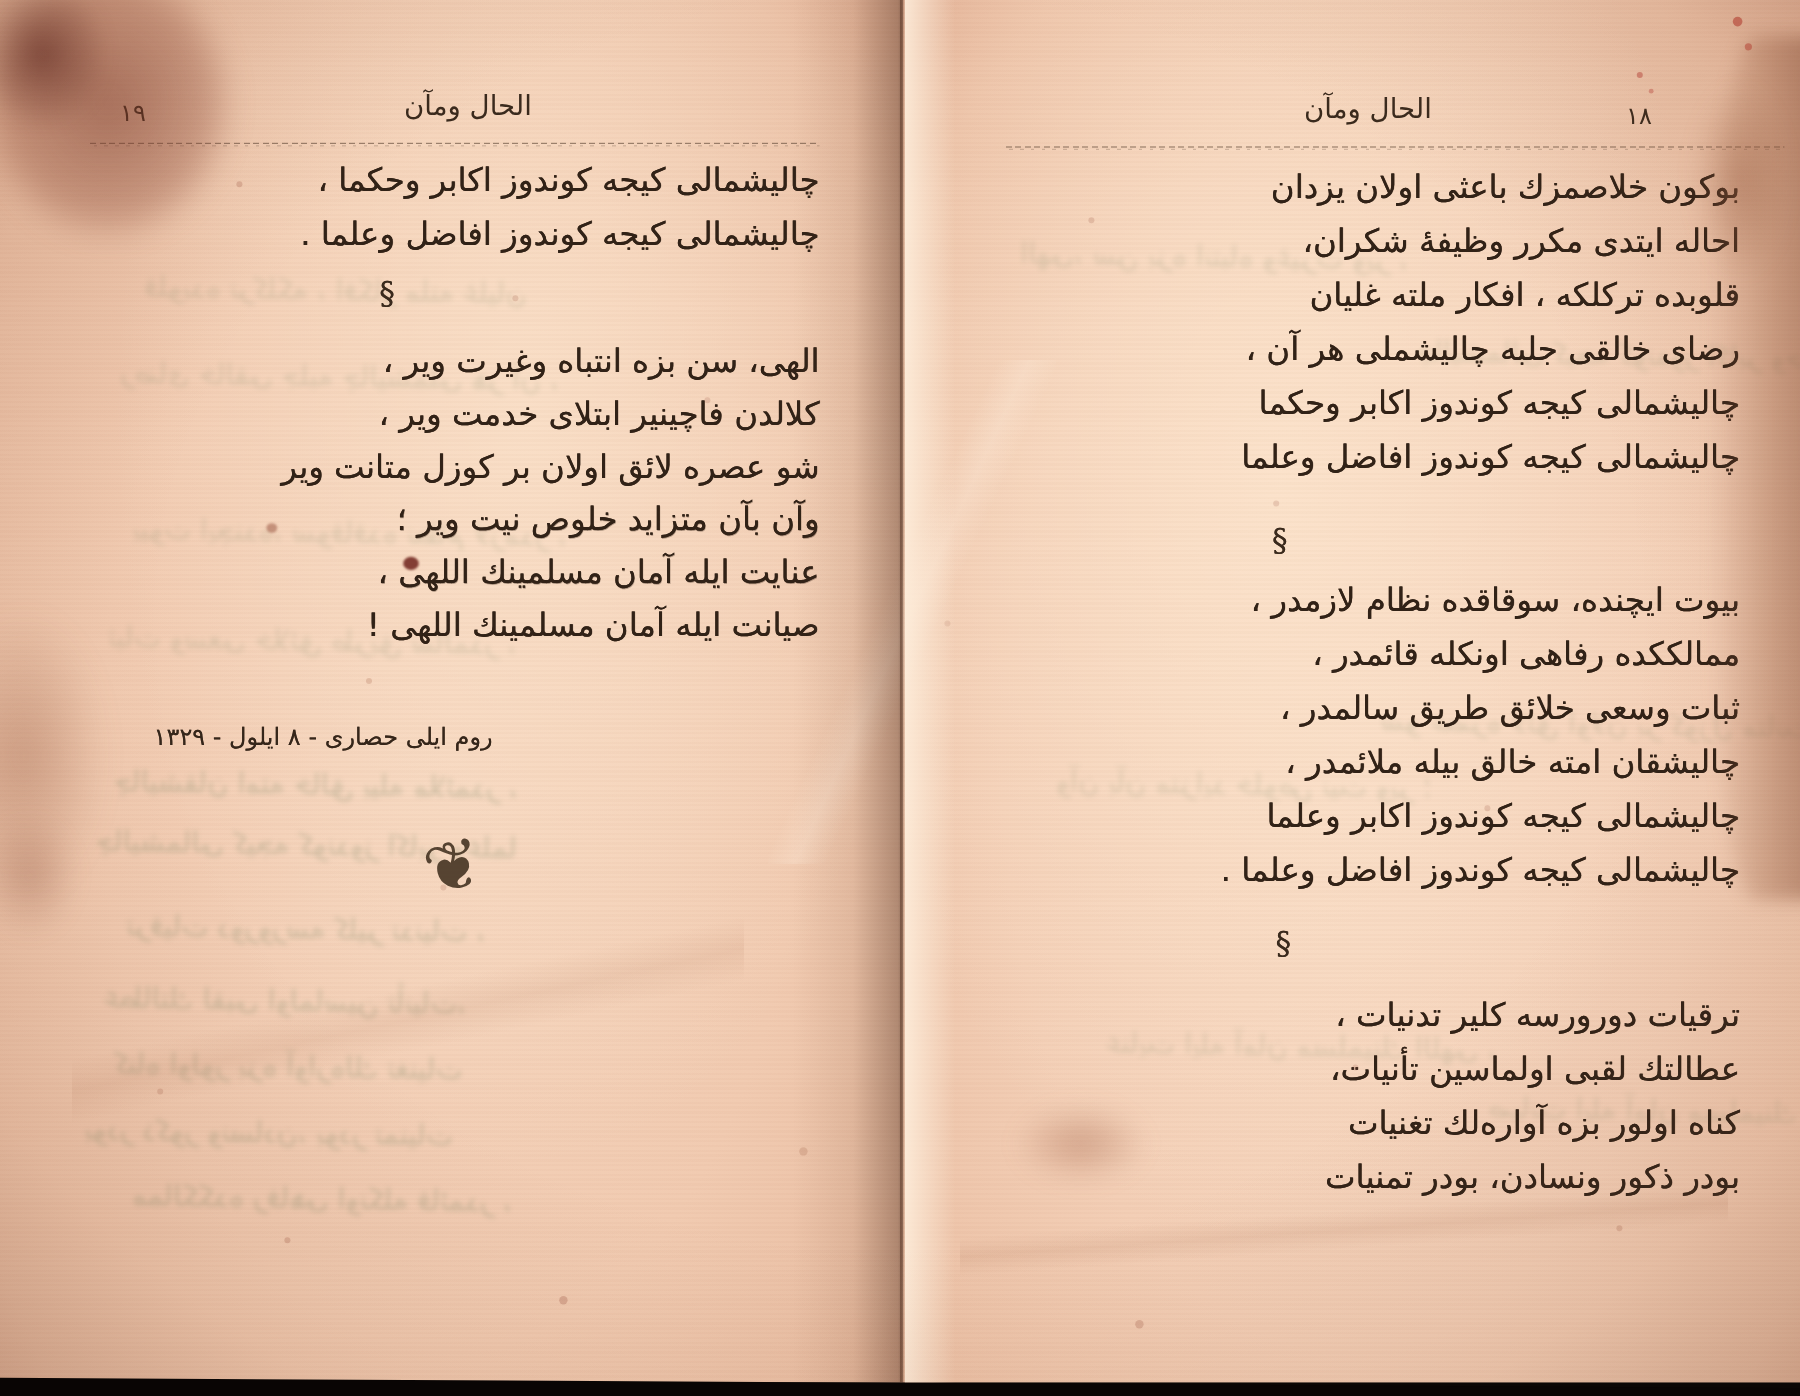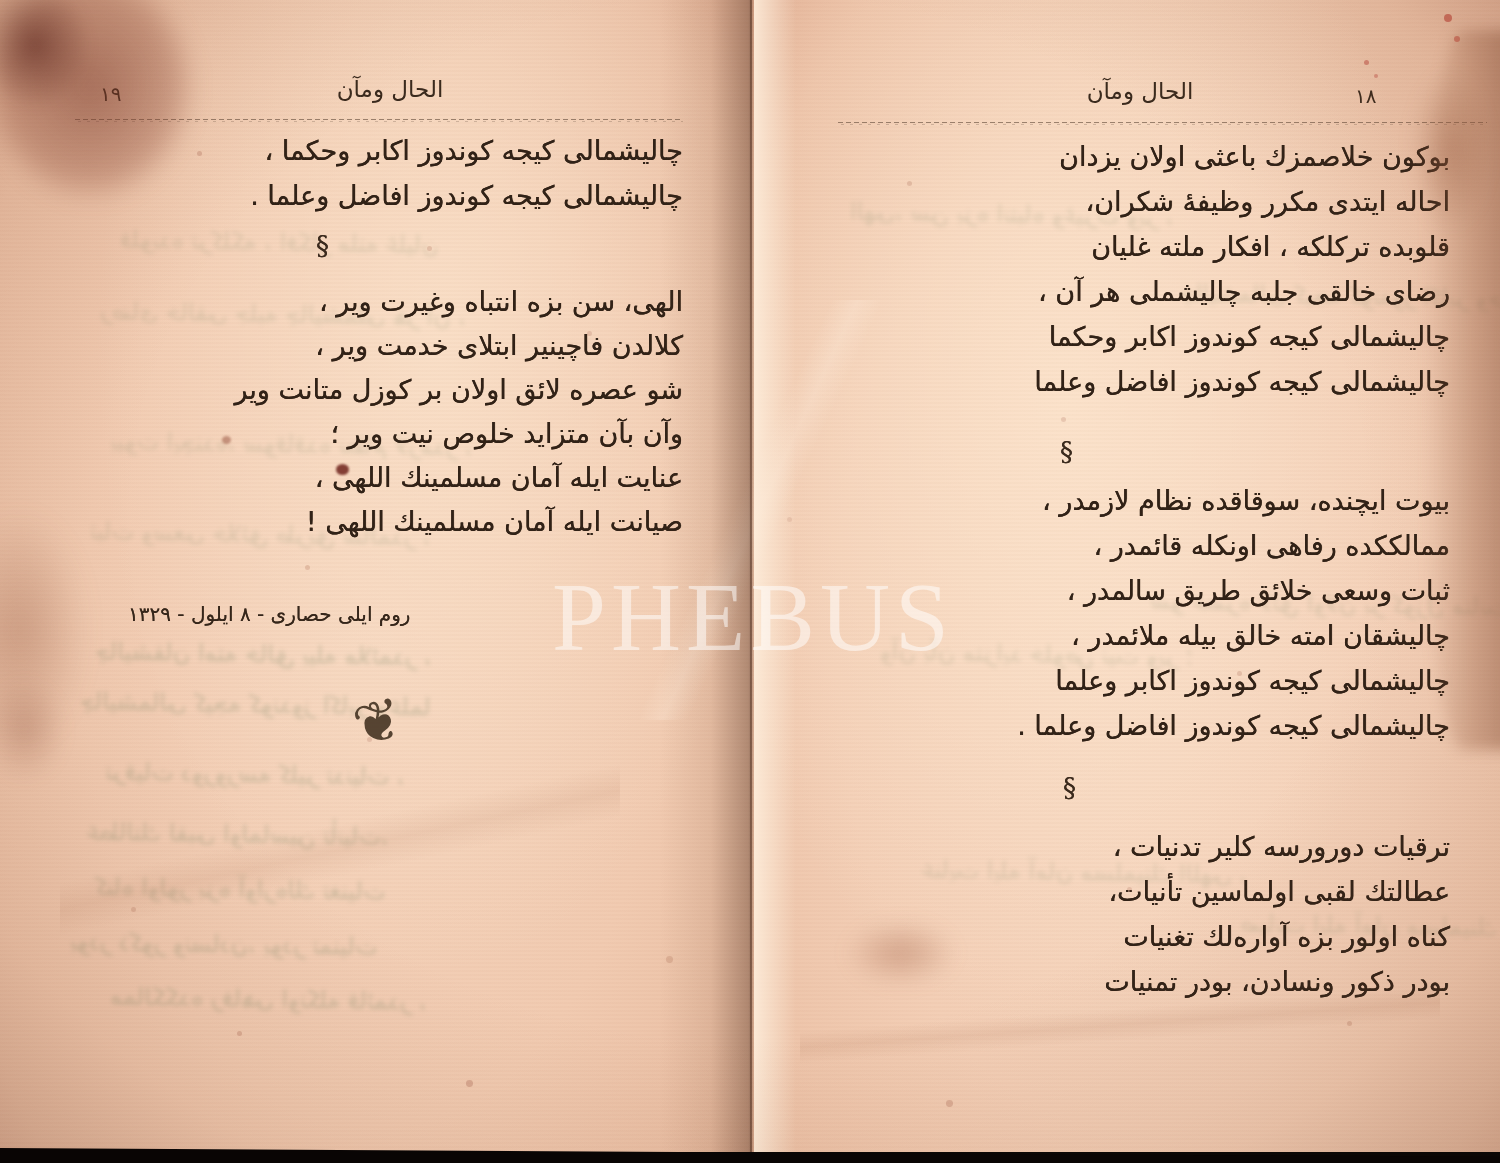--- a/index.html
+++ b/index.html
@@ -216,17 +216,16 @@
   <div class="crease cr1"></div>
   <div class="crease cr2"></div>
   <div class="crease cr3"></div>
 
   <div class="gutter-shadow"></div>
   <div class="gutter-line"></div>
   <div class="gutter-light"></div>
 
   <div class="vignette"></div>
 
-  <div class="watermark">PHEBUS</div>
 
 </div>
 
 <div class="photo-bottom"></div>
 
 </body></html>

